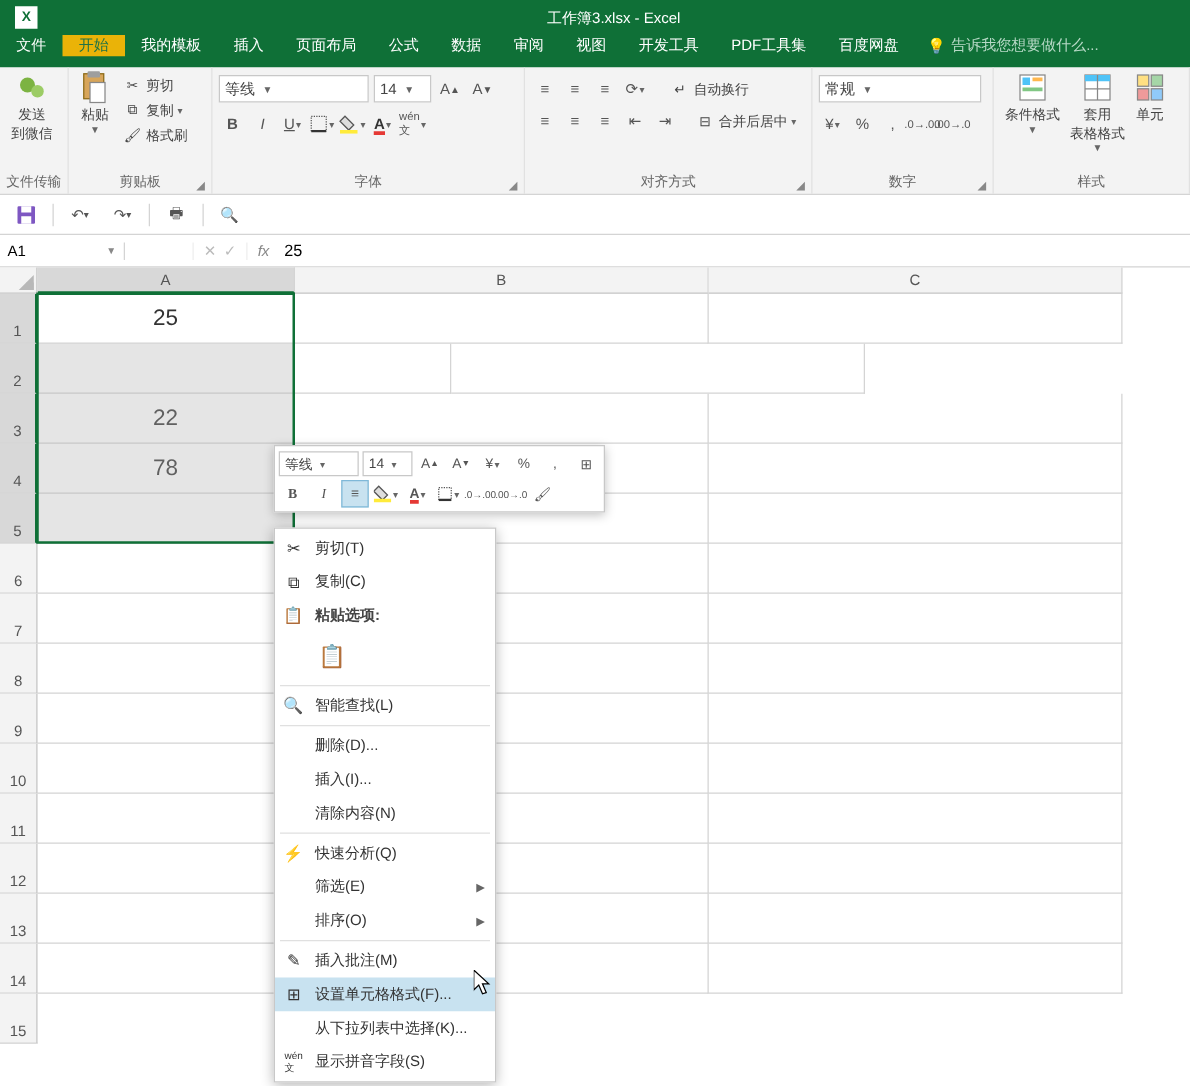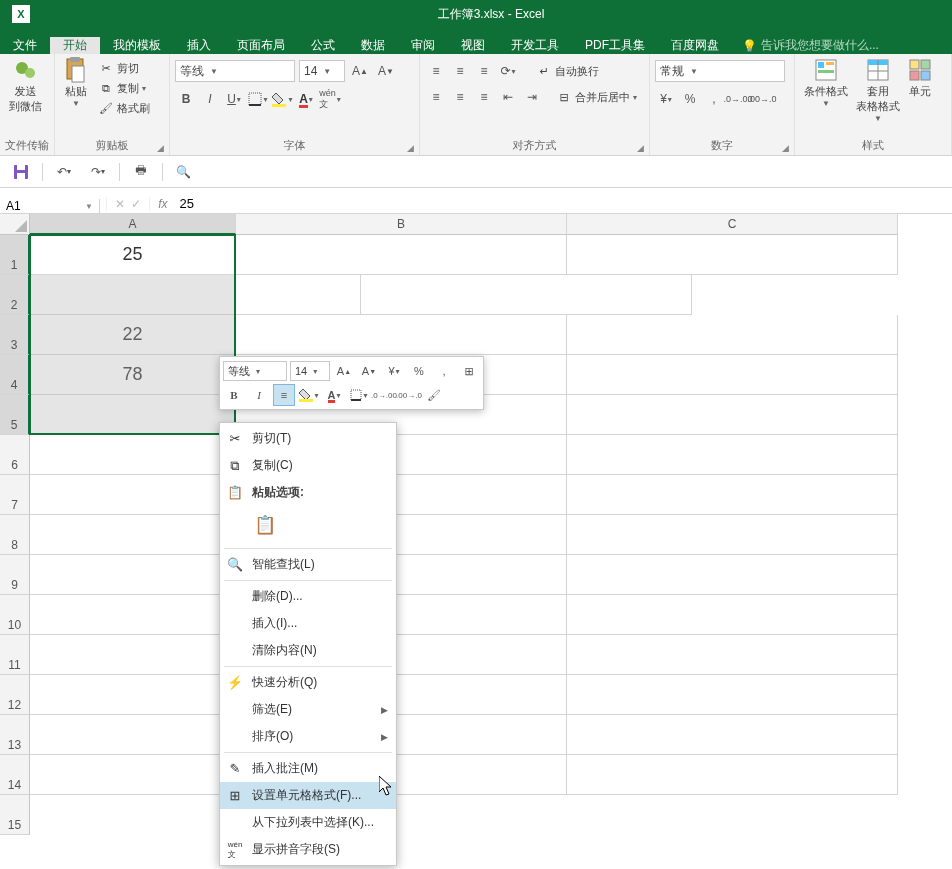--- a/index.html
+++ b/index.html
@@ -3,23 +3,23 @@
 <meta charset="utf-8">
 <style>
 * { box-sizing: border-box; margin: 0; padding: 0; font-family: "Microsoft YaHei", "Segoe UI", sans-serif; }
 body { background: #fff; font-size: 12px; width: 952px; height: 869px; overflow: hidden; position: relative; }
 
 .titlebar { height: 28px; background: #0f7037; color: #fff; display: flex; align-items: center; }
 .titlebar .left { width: 8px; height: 100%; }
 .titlebar .excel-icon { width: 18px; height: 18px; background: #fff; color: #0f7037; display: flex; align-items: center; justify-content: center; font-weight: bold; font-size: 11px; margin-left: 4px; }
 .titlebar .title { flex: 1; text-align: center; font-size: 12px; }
 
-.menubar { height: 26px; background: #0f7037; display: flex; align-items: flex-end; }
+.menubar { height: 26px; background: #0f7037; display: flex; align-items: flex-start; }
 .menubar .tab { padding: 0 13px; color: #fff; display: flex; align-items: center; font-size: 12px; cursor: pointer; }
-.menubar .tab.active { background: #e5e5e5; color: #217346; }
+.menubar .tab.active { background: #eab308; color: #217346; }
 .menubar .tellme { padding: 0 10px; color: #b7d9c6; display: flex; align-items: center; gap: 4px; }
 
 .ribbon { height: 102px; background: #f3f3f3; border-bottom: 1px solid #d4d4d4; display: flex; }
 .rgroup { border-right: 1px solid #e1e1e1; padding: 2px 5px 0; display: flex; flex-direction: column; }
 .rgroup .body { flex: 1; display: flex; align-items: flex-start; }
 .rgroup .label { text-align: center; font-size: 11px; color: #666; padding: 2px 0; position: relative; }
 .rgroup .label .launcher { position: absolute; right: 0; bottom: 2px; font-size: 9px; color: #888; }
 .rcol { display: flex; flex-direction: column; align-items: center; padding: 2px 3px; }
 .bigbtn { display: flex; flex-direction: column; align-items: center; padding: 2px 4px; font-size: 11px; color: #444; cursor: pointer; }
 .bigbtn .ico { width: 24px; height: 24px; display: flex; align-items: center; justify-content: center; margin-bottom: 2px; }
@@ -28,21 +28,21 @@
 .combo { border: 1px solid #c8c8c8; background: #fff; height: 22px; display: flex; align-items: center; padding: 0 4px; font-size: 12px; color: #444; }
 .combo .arrow { margin-left: 6px; font-size: 8px; color: #666; }
 .iconbtn { width: 22px; height: 22px; display: flex; align-items: center; justify-content: center; cursor: pointer; color: #555; }
 .split { display: flex; align-items: center; }
 .split .arrow { font-size: 8px; color: #666; margin-left: 1px; }
 
 .qat { height: 32px; display: flex; align-items: center; padding: 0 8px; border-bottom: 1px solid #d4d4d4; gap: 8px; }
 .qat .qbtn { width: 26px; height: 22px; display: flex; align-items: center; justify-content: center; color: #555; cursor: pointer; }
 .qat .sep { width: 1px; height: 18px; background: #d4d4d4; }
 
-.formula { height: 26px; display: flex; align-items: flex-end; border-bottom: 1px solid #d4d4d4; }
+.formula { height: 26px; display: flex; align-items: center; border-bottom: 1px solid #d4d4d4; gap: 48px; }
 .namebox { width: 100px; border-right: 1px solid #d4d4d4; display: flex; align-items: center; padding: 0 6px; font-size: 12px; background: #fff; }
 .namebox .arrow { margin-left: auto; font-size: 8px; color: #888; }
 .fxbar { flex: 1; display: flex; align-items: center; padding: 0 6px; gap: 8px; }
 .fxbar .fx { font-style: italic; color: #888; font-size: 12px; }
 .fxbar .fxbtns { display: flex; gap: 6px; color: #bbb; padding: 0 8px; border-left: 1px solid #eee; border-right: 1px solid #eee; }
 .fxbar input { border: none; flex: 1; font-size: 13px; padding: 2px 4px; outline: none; }
 
 .sheet { position: relative; display: flex; }
 .rowhdrs { display: flex; flex-direction: column; }
 .corner { width: 30px; height: 21px; background: #f3f3f3; border-right: 1px solid #c6c6c6; border-bottom: 1px solid #c6c6c6; position: relative; }

